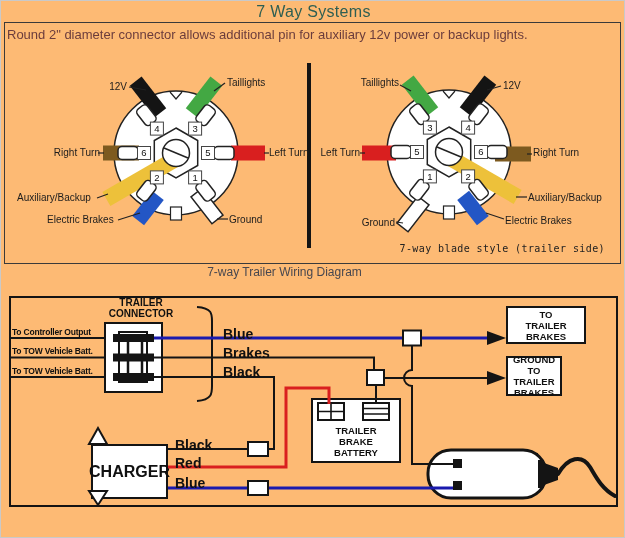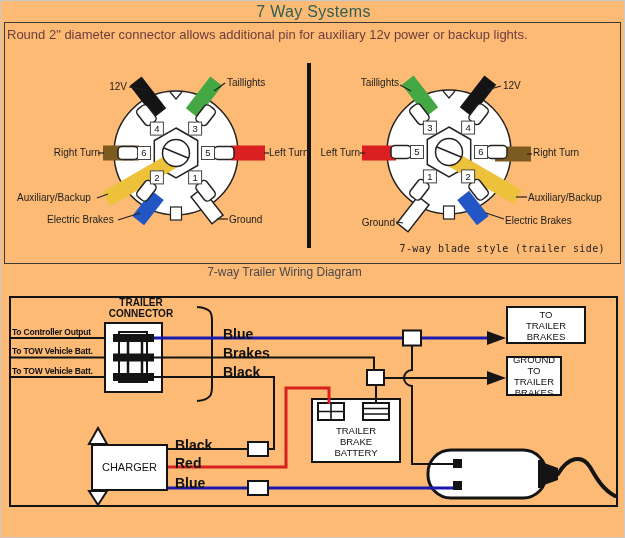--- a/index.html
+++ b/index.html
@@ -12,21 +12,21 @@
   .divider{position:absolute;left:306px;top:62px;width:4px;height:185px;background:#141414;z-index:1}
   .botbox{position:absolute;left:8px;top:295px;width:609px;height:211px;border:2px solid #141414;
     box-sizing:border-box;z-index:0}
   .cap{position:absolute;left:0;width:567px;text-align:center;font-size:12px;color:#47474f;z-index:3}
   .mono{position:absolute;font-family:"DejaVu Sans Mono",monospace;font-size:10px;color:#222;
     letter-spacing:.4px;white-space:nowrap;z-index:3}
   .lbl{position:absolute;font-size:10px;color:#1c1c1c;white-space:nowrap;z-index:3}
   .blbl{position:absolute;font-weight:bold;color:#101010;white-space:nowrap;z-index:3;font-size:14px}
   .inlbl{position:absolute;font-weight:bold;color:#101010;white-space:nowrap;z-index:3;font-size:8.5px;letter-spacing:-.2px}
   .bx{position:absolute;background:#fff;border:2px solid #141414;box-sizing:border-box;display:flex;
-    flex-direction:column;align-items:center;justify-content:center;text-align:center;font-weight:normal;
+    flex-direction:column;align-items:center;justify-content:center;text-align:center;font-weight:bold;
     font-size:9.5px;line-height:11px;color:#101010;z-index:1}
   .tctitle{position:absolute;left:95px;top:297px;width:90px;text-align:center;font-weight:bold;
     font-size:10px;line-height:10.5px;color:#101010;z-index:3}
   svg.overlay{position:absolute;left:0;top:0;z-index:2;pointer-events:none}
   svg text{font-family:"Liberation Sans",sans-serif;font-size:9.5px;fill:#111}
 </style>
 </head>
 <body>
 
 <div class="stage">
@@ -63,21 +63,21 @@
   <div class="inlbl" style="left:11px;top:326px">To Controller Output</div>
   <div class="inlbl" style="left:11px;top:345px">To TOW Vehicle Batt.</div>
   <div class="inlbl" style="left:11px;top:365px">To TOW Vehicle Batt.</div>
   <div class="blbl" style="left:222px;top:325px">Blue</div>
   <div class="blbl" style="left:222px;top:344px">Brakes</div>
   <div class="blbl" style="left:222px;top:363px">Black</div>
   <div class="blbl" style="left:174px;top:436px">Black</div>
   <div class="blbl" style="left:174px;top:454px">Red</div>
   <div class="blbl" style="left:174px;top:474px">Blue</div>
 
-  <div class="bx" style="left:90px;top:443px;width:77px;height:47px;font-size:11px">
+  <div class="bx" style="left:90px;top:443px;width:77px;height:55px;font-size:16px">
     <div>CHARGER</div>
   </div>
   <div class="bx" style="left:310px;top:397px;width:90px;height:65px;justify-content:flex-end;padding-bottom:3px">
     <div>TRAILER</div>
     <div>BRAKE</div>
     <div>BATTERY</div>
   </div>
   <div class="bx" style="left:505px;top:305px;width:80px;height:38px">
     <div>TO</div>
     <div>TRAILER</div>

